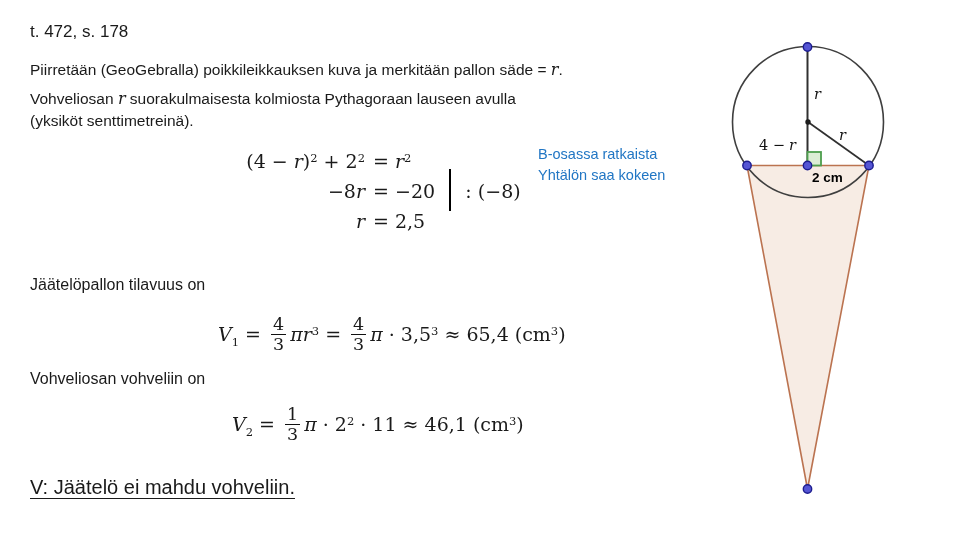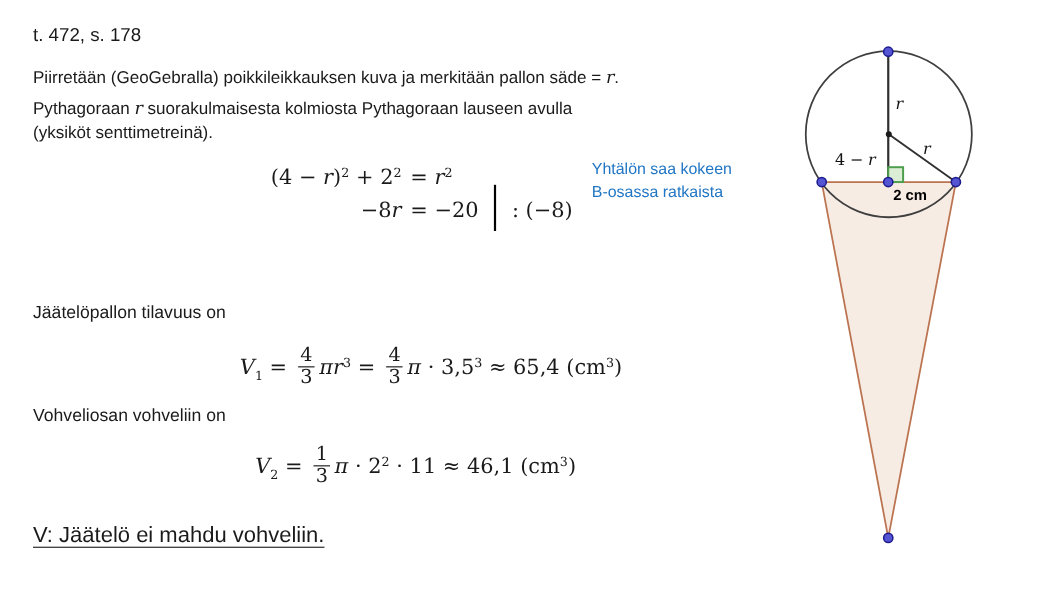--- a/index.html
+++ b/index.html
@@ -60,35 +60,38 @@
   .dlab{font-family:"DejaVu Serif",serif;font-size:14.5px;fill:#111}
   .it{font-style:italic}
   .cml{font-family:"Liberation Sans",sans-serif;font-weight:bold;font-size:13.5px;fill:#000}
 </style>
 </head>
 <body>
 
 <div class="abs title" style="left:30px;top:22px">t. 472, s. 178</div>
 
 <div class="abs textline" style="left:30px;top:60px"><span class="ms">Piirretään (GeoGebralla) poikkileikkauksen kuva ja merkitään pallon säde = </span><span class="mv">r</span><span class="ms">.</span></div>
-<div class="abs textline" style="left:30px;top:89px"><span class="ms">Pythagoraan </span><span class="mv">r</span><span class="ms"> suorakulmaisesta kolmiosta Pythagoraan lauseen avulla</span></div>
+<div class="abs textline" style="left:30px;top:89px"><span class="ms">Vohveliosan </span><span class="mv">r</span><span class="ms"> suorakulmaisesta kolmiosta Pythagoraan lauseen avulla</span></div>
 <div class="abs textline" style="left:30px;top:112px"><span class="ms">(yksiköt senttimetreinä).</span></div>
 
 <div class="abs eqblock" style="left:148px;top:146px">
   <div class="eqrow">
     <span class="eqlhs"><span class="mn">(4 − </span><span class="mv">r</span><span class="mn">)</span><span class="msup">2</span><span class="mn"> + 2</span><span class="msup">2</span></span><span class="eqrhs"><span class="mn">= </span><span class="mv">r</span><span class="msup">2</span></span>
   </div>
   <div class="eqrow">
     <span class="eqlhs"><span class="mn">−8</span><span class="mv">r</span></span><span class="eqrhs"><span class="mn">= −20</span><span class="mbar"></span><span class="mn">: (−8)</span></span>
   </div>
+  <div class="eqrow">
+    <span class="eqlhs"><span class="mv">r</span></span><span class="eqrhs"><span class="mn">= 2,5</span></span>
+  </div>
 </div>
 
 <div class="abs note" style="left:538px;top:144px">
+  <div>B-osassa ratkaista</div>
   <div>Yhtälön saa kokeen</div>
-  <div>B-osassa ratkaista</div>
 </div>
 
 <div class="abs bodytext" style="left:30px;top:276px">Jäätelöpallon tilavuus on</div>
 <div class="veq" style="left:218px;top:311px"><span class="mgrp"><span class="mv">V</span><span class="msub">1</span></span><span class="mn"> = </span><span class="mfrac">
       <span class="fn">4</span>
       <span class="fd">3</span>
     </span><span class="mv">πr</span><span class="msup">3</span><span class="mn"> = </span><span class="mfrac">
       <span class="fn">4</span>
       <span class="fd">3</span>
     </span><span class="mv">π</span><span class="mn"> · 3,5</span><span class="msup">3</span><span class="mn"> ≈ 65,4 (cm</span><span class="msup">3</span><span class="mn">)</span></div>

